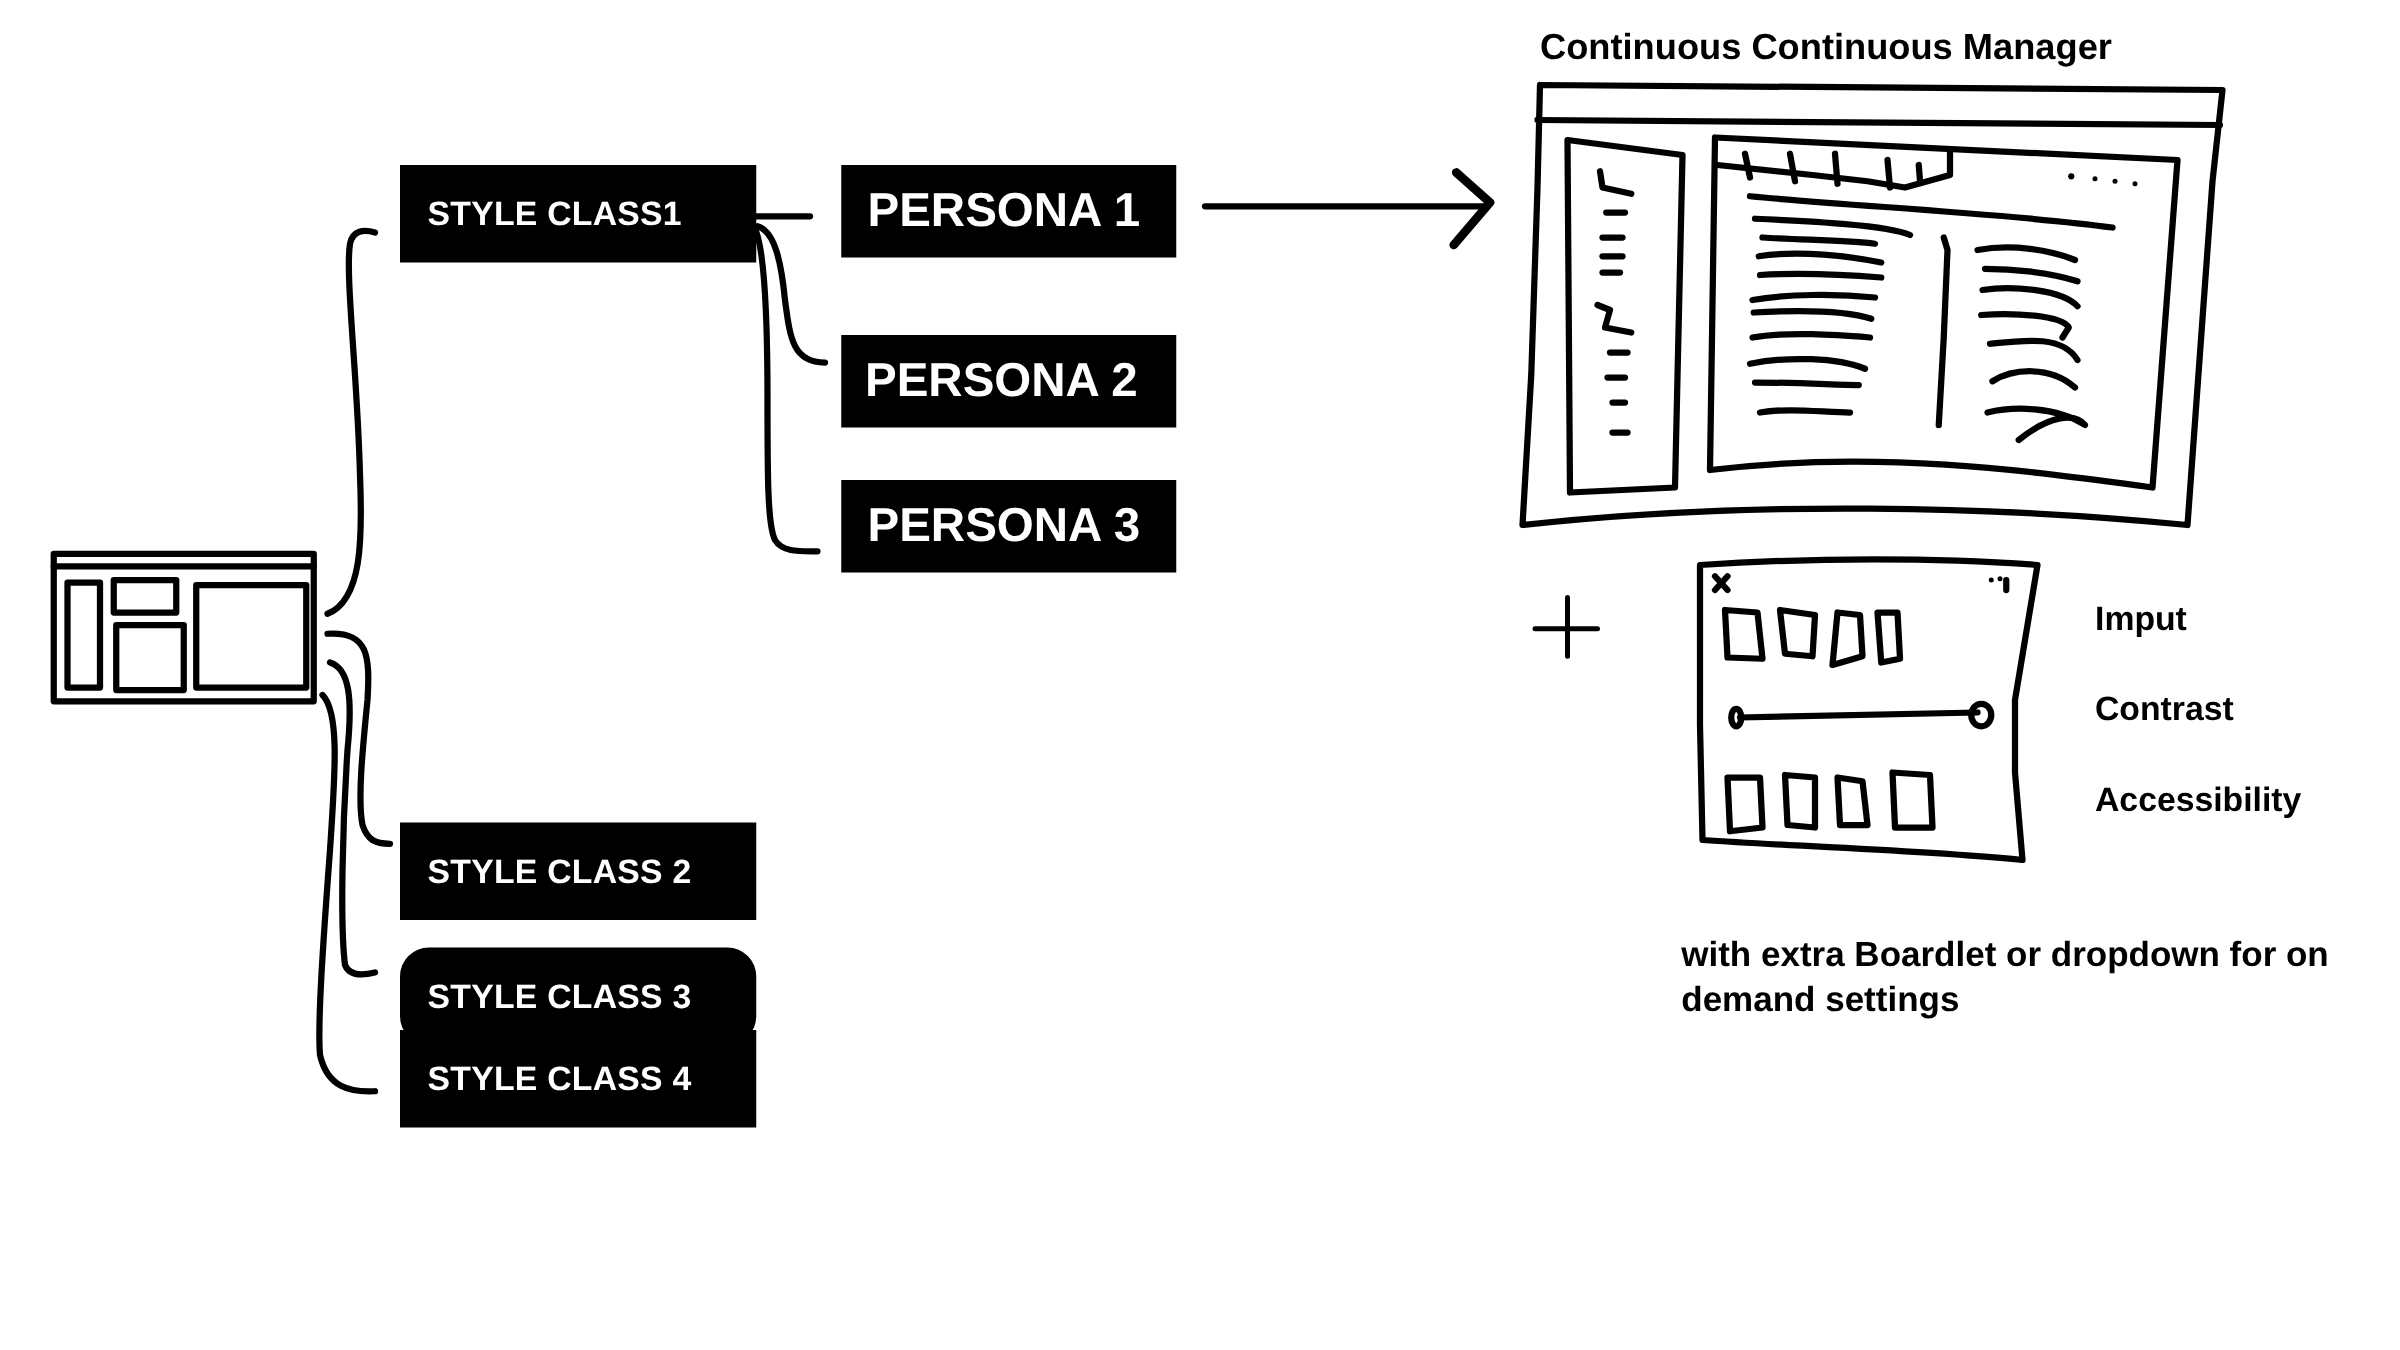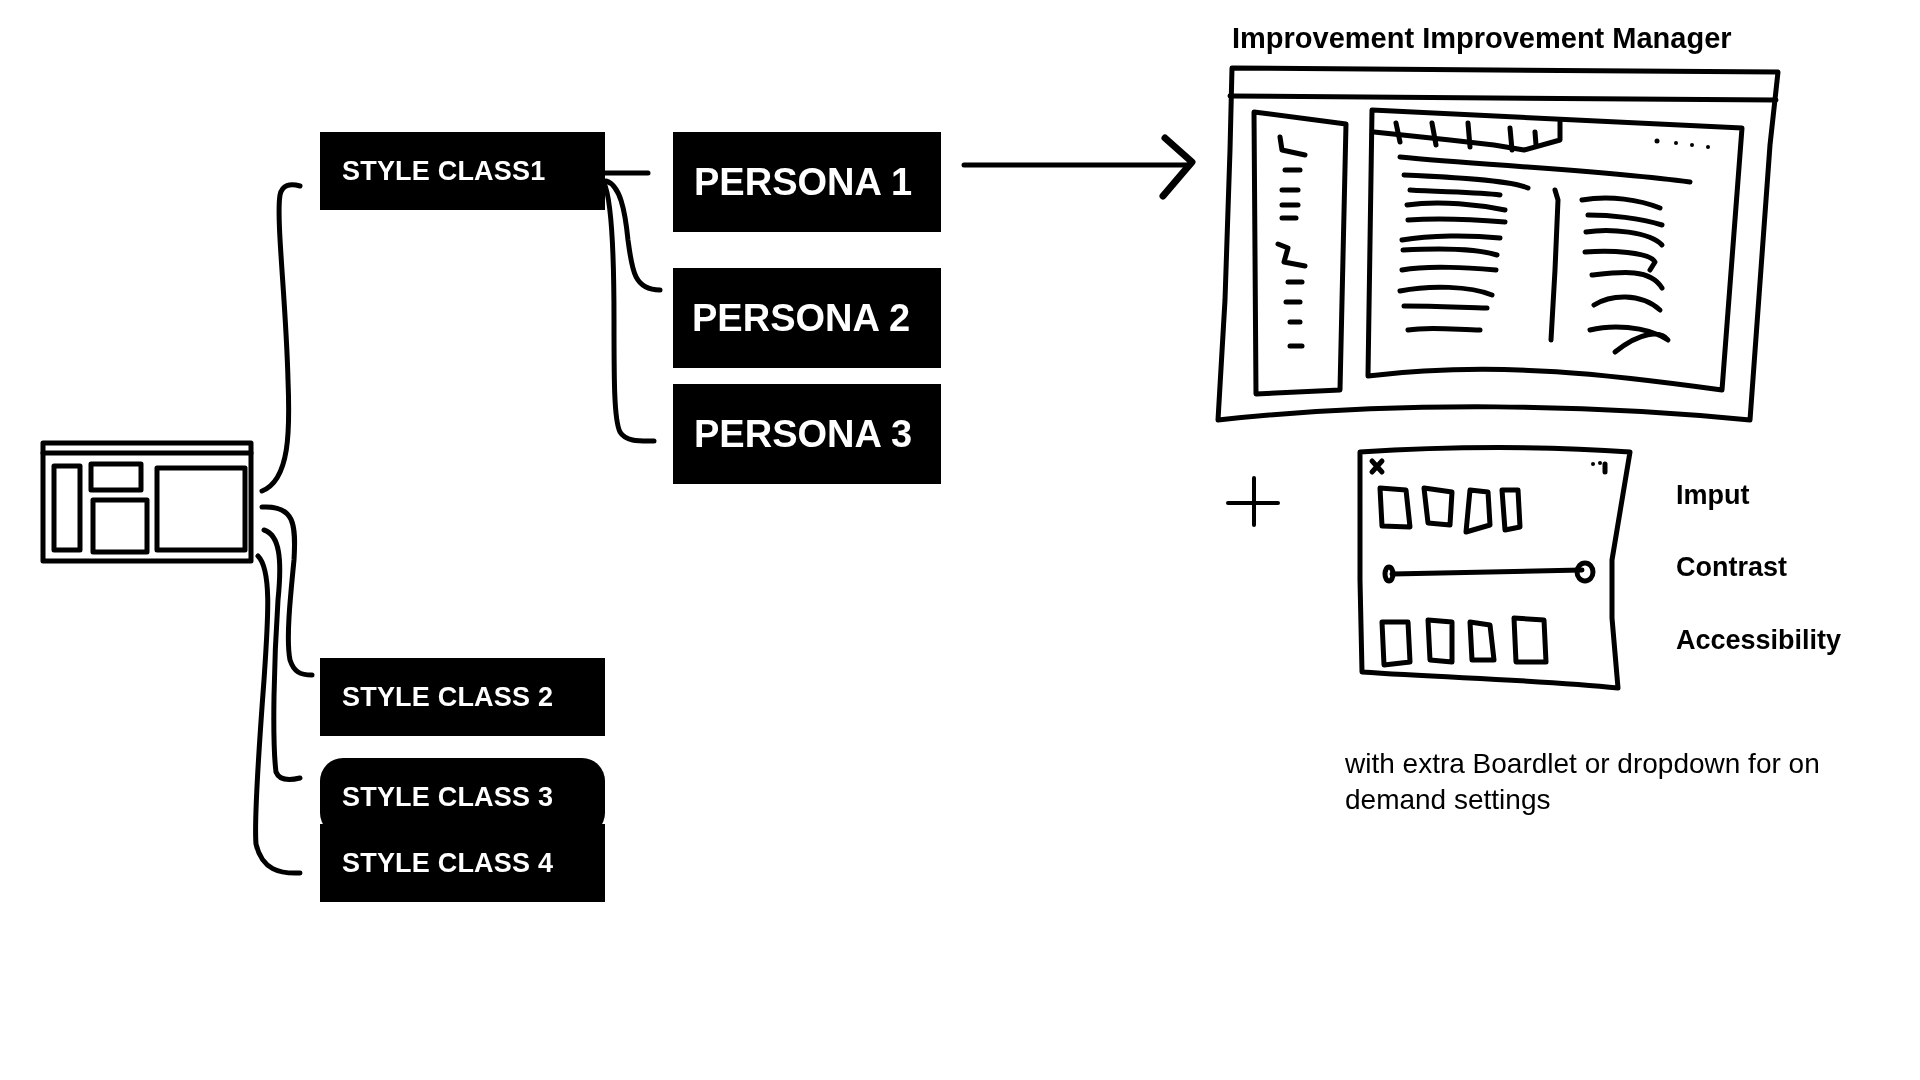--- a/index.html
+++ b/index.html
@@ -1,24 +1,24 @@
 <!DOCTYPE html>
 <html><head>
 <meta charset="utf-8">
 <style>
   html, body { margin:0; padding:0; background:#ffffff; }
   body { width:1920px; height:1080px; position:relative; overflow:hidden; font-family:"Liberation Sans", sans-serif; color:#000; }
   .box { position:absolute; background:#000; color:#fff; font-weight:bold; display:flex; align-items:center; box-sizing:border-box; }
   .style-box { left:320px; width:285px; height:78px; font-size:27px; padding-left:22px; letter-spacing:0.2px; }
-  .persona-box { left:673px; width:268px; height:100px; font-size:38px; padding-left:21px; }
+  .persona-box { left:673px; width:268px; height:74px; font-size:38px; padding-left:21px; }
   .label { position:absolute; font-weight:bold; font-size:27px; }
   svg.sketch { position:absolute; left:0; top:0; width:1920px; height:1080px; }
   svg.sketch path, svg.sketch line, svg.sketch rect, svg.sketch ellipse { fill:none; stroke:#000; stroke-width:5; stroke-linecap:round; stroke-linejoin:round; }
   .title { position:absolute; left:1232px; top:22px; font-size:29px; font-weight:bold; }
-  .note { position:absolute; left:1345px; top:746px; font-size:28px; font-weight:normal; line-height:36px; width:560px; }
+  .note { position:absolute; left:1345px; top:746px; font-size:28px; font-weight:bold; line-height:36px; width:560px; }
 </style>
 </head>
 <body>
 
 <svg class="sketch" viewBox="0 0 1920 1080">
 
   <g>
     <rect x="43" y="443" width="208" height="118"></rect>
     <line x1="43" y1="453" x2="251" y2="453"></line>
     <rect x="54" y="466" width="26" height="84"></rect>
@@ -143,17 +143,17 @@
 <div class="box persona-box" style="top:132px;">
     <span>PERSONA 1</span>
   </div>
 <div class="box persona-box" style="top:268px;padding-left:19px;">
     <span>PERSONA 2</span>
   </div>
 <div class="box persona-box" style="top:384px;">
     <span>PERSONA 3</span>
   </div>
 
-<div class="title">Improvement Improvement Manager</div>
+<div class="title">Continuous Continuous Manager</div>
 <div class="label" style="left:1676px; top:480px;">Imput</div>
 <div class="label" style="left:1676px; top:552px;">Contrast</div>
 <div class="label" style="left:1676px; top:625px;">Accessibility</div>
 <div class="note">with extra Boardlet or dropdown for on demand settings</div>
 
 </body></html>

